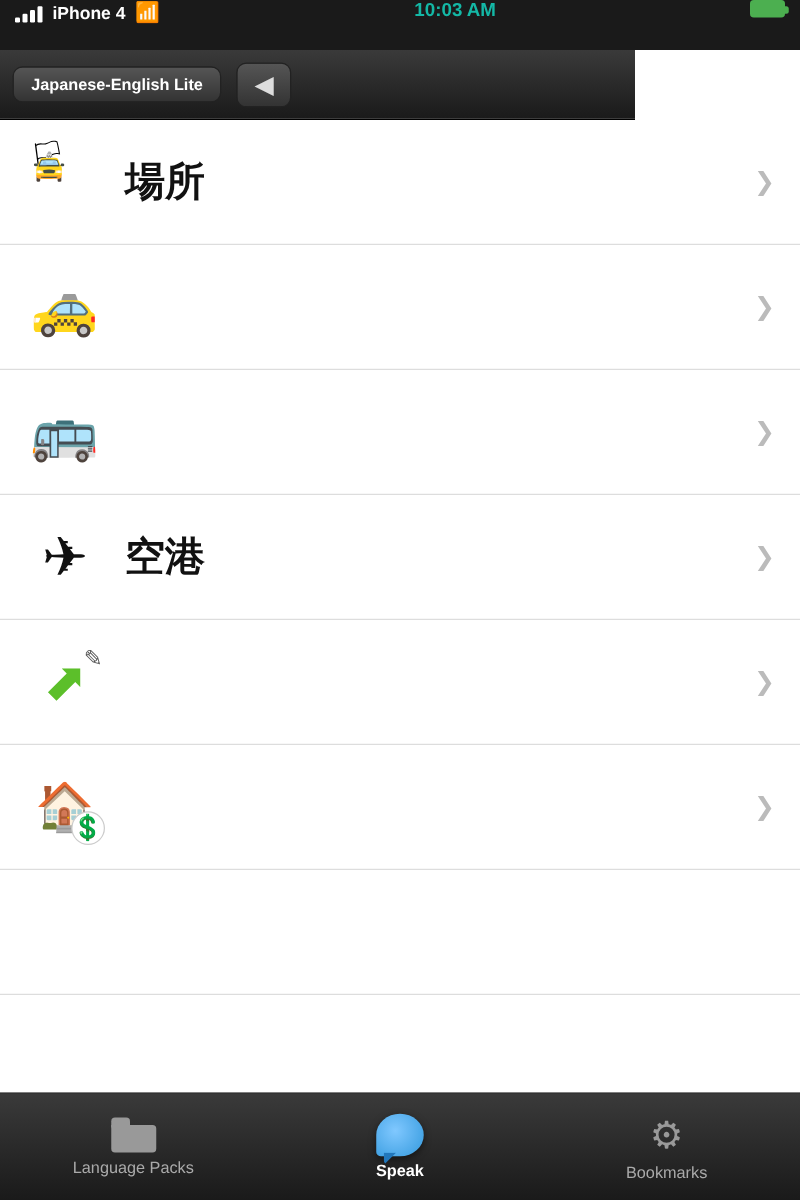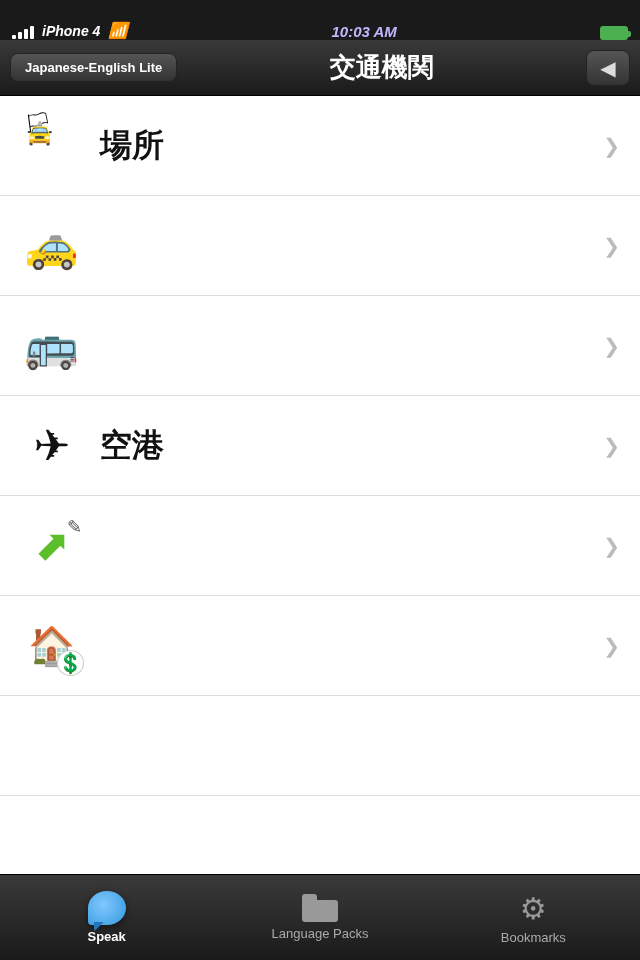--- a/index.html
+++ b/index.html
@@ -11,25 +11,24 @@
       background: #fff;
       overflow: hidden;
     }
 
     
     #status-bar {
       width: 640px;
       height: 40px;
       background: #1a1a1a;
       display: flex;
-      align-items: flex-end;
+      align-items: flex-start;
       justify-content: space-between;
       padding: 0 12px;
       color: #fff;
-      font-style: italic;
     }
     .status-left {
       display: flex;
       align-items: center;
       gap: 8px;
       font-size: 14px;
       font-weight: 600;
     }
     .signal-bars {
       display: flex;
@@ -41,21 +40,21 @@
       width: 4px;
       background: #fff;
       border-radius: 1px;
     }
     .wifi-icon {
       font-size: 16px;
     }
     .status-center {
       font-size: 15px;
       font-weight: 600;
-      color: #c4b5fd;
+      color: #14b8a6;
     }
     .status-right {
       display: flex;
       align-items: center;
       gap: 6px;
     }
     .battery {
       width: 28px;
       height: 14px;
       border: 2px solid #4caf50;
@@ -69,21 +68,21 @@
       right: -5px;
       top: 3px;
       width: 3px;
       height: 6px;
       background: #4caf50;
       border-radius: 0 2px 2px 0;
     }
 
     
     #nav-bar {
-      width: 640px;
+      width: 508px;
       height: 56px;
       background: linear-gradient(180deg, #3a3a3a 0%, #1a1a1a 100%);
       display: flex;
       align-items: center;
       padding: 0 10px;
       gap: 12px;
       border-bottom: 1px solid #000;
     }
     .nav-back-btn {
       background: linear-gradient(180deg, #555 0%, #333 100%);
@@ -238,21 +237,20 @@
     <span class="wifi-icon">📶</span>
   </div>
   <div class="status-center">10:03 AM</div>
   <div class="status-right">
     <div class="battery"></div>
   </div>
 </div>
 
 <div id="nav-bar">
   <button class="nav-back-btn">Japanese-English Lite</button>
-  <div class="nav-title">交通機関</div>
   <div class="nav-search-btn">
     <span style="font-size:20px; color:#ddd;">◀</span>
   </div>
 </div>
 
 <div id="list-container">
 
   <div class="list-item">
     <div class="list-icon">
       <span style="font-size:38px; position:relative; display:inline-block;">
@@ -300,31 +298,31 @@
   </div>
 
   <div class="list-item-empty"></div>
   <div class="list-item-empty"></div>
 
 </div>
 
 <div id="tab-bar">
 
 
-  <div class="tab-item active">
-    <div class="speak-bubble"></div>
-    <span class="tab-label" style="font-weight:bold; color:#fff;">Speak</span>
-  </div>
-
   <div class="tab-item">
     <div style="position:relative;width:36px;height:28px;">
       <div style="width:15px;height:8px;background:#999;border-radius:3px 3px 0 0;position:absolute;top:0;left:0;"></div>
       <div style="width:36px;height:22px;background:#999;border-radius:0 3px 3px 3px;position:absolute;bottom:0;left:0;"></div>
     </div>
     <span class="tab-label">Language Packs</span>
   </div>
 
+  <div class="tab-item active">
+    <div class="speak-bubble"></div>
+    <span class="tab-label" style="font-weight:bold; color:#fff;">Speak</span>
+  </div>
+
   <div class="tab-item">
     <span style="font-size:30px; color:#999;">⚙</span>
     <span class="tab-label">Bookmarks</span>
   </div>
 
 </div>
 
 </body></html>

